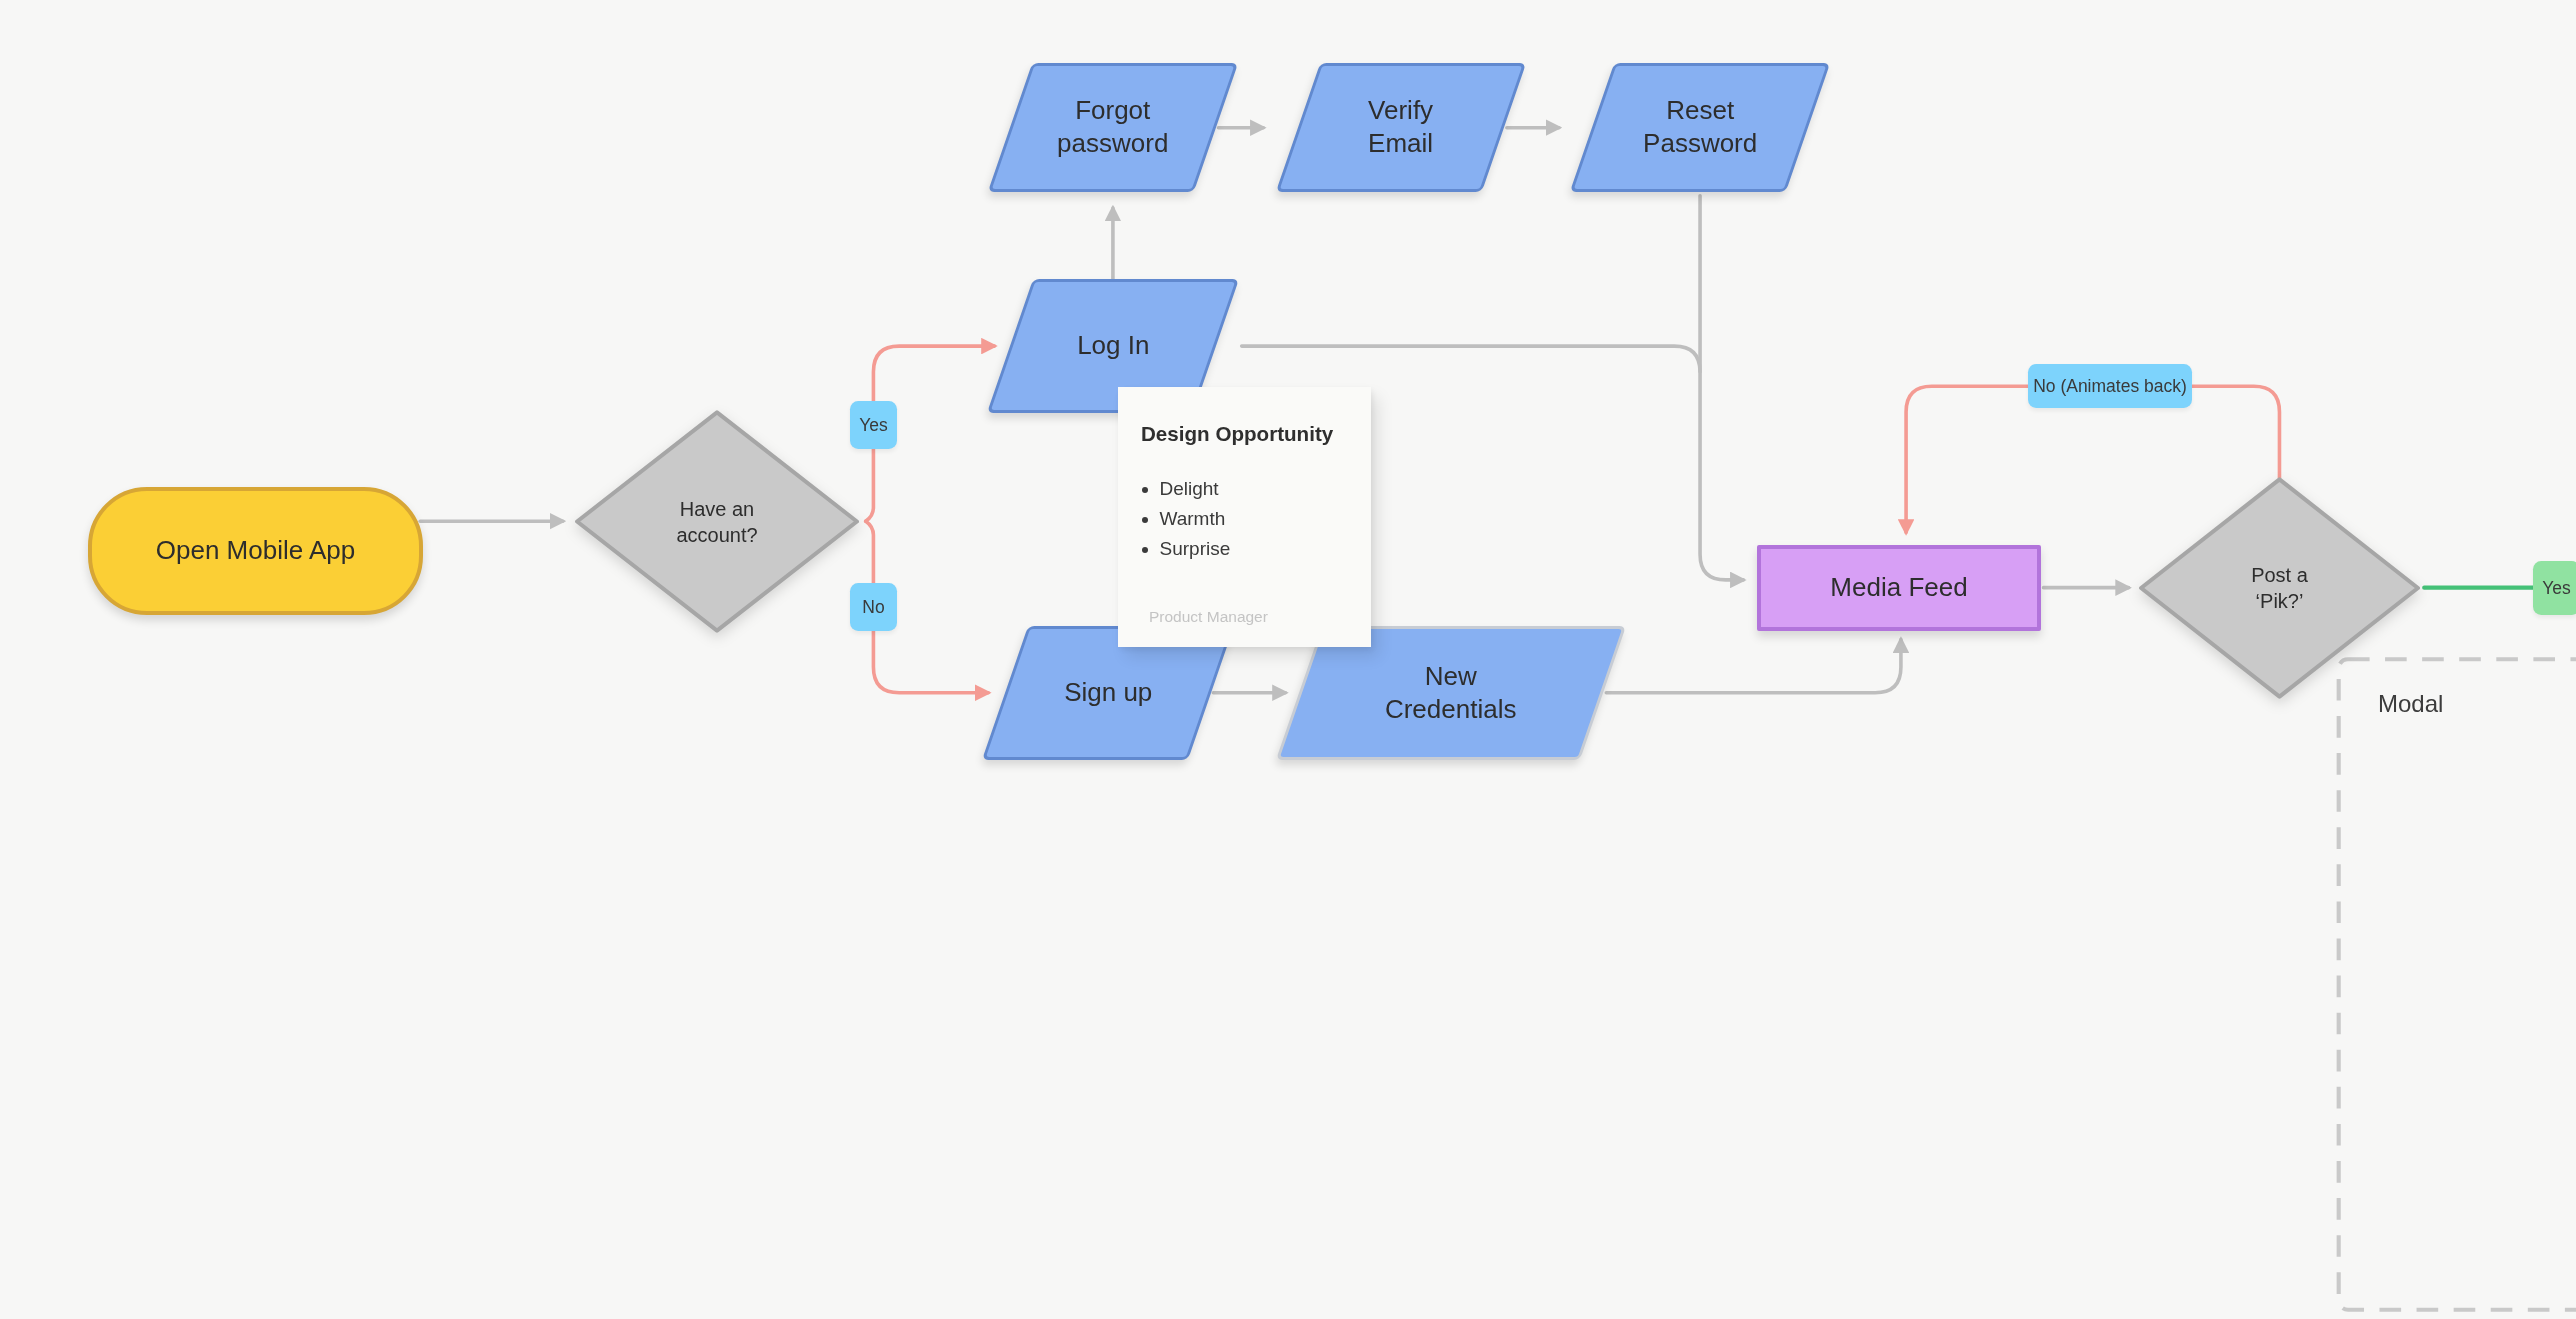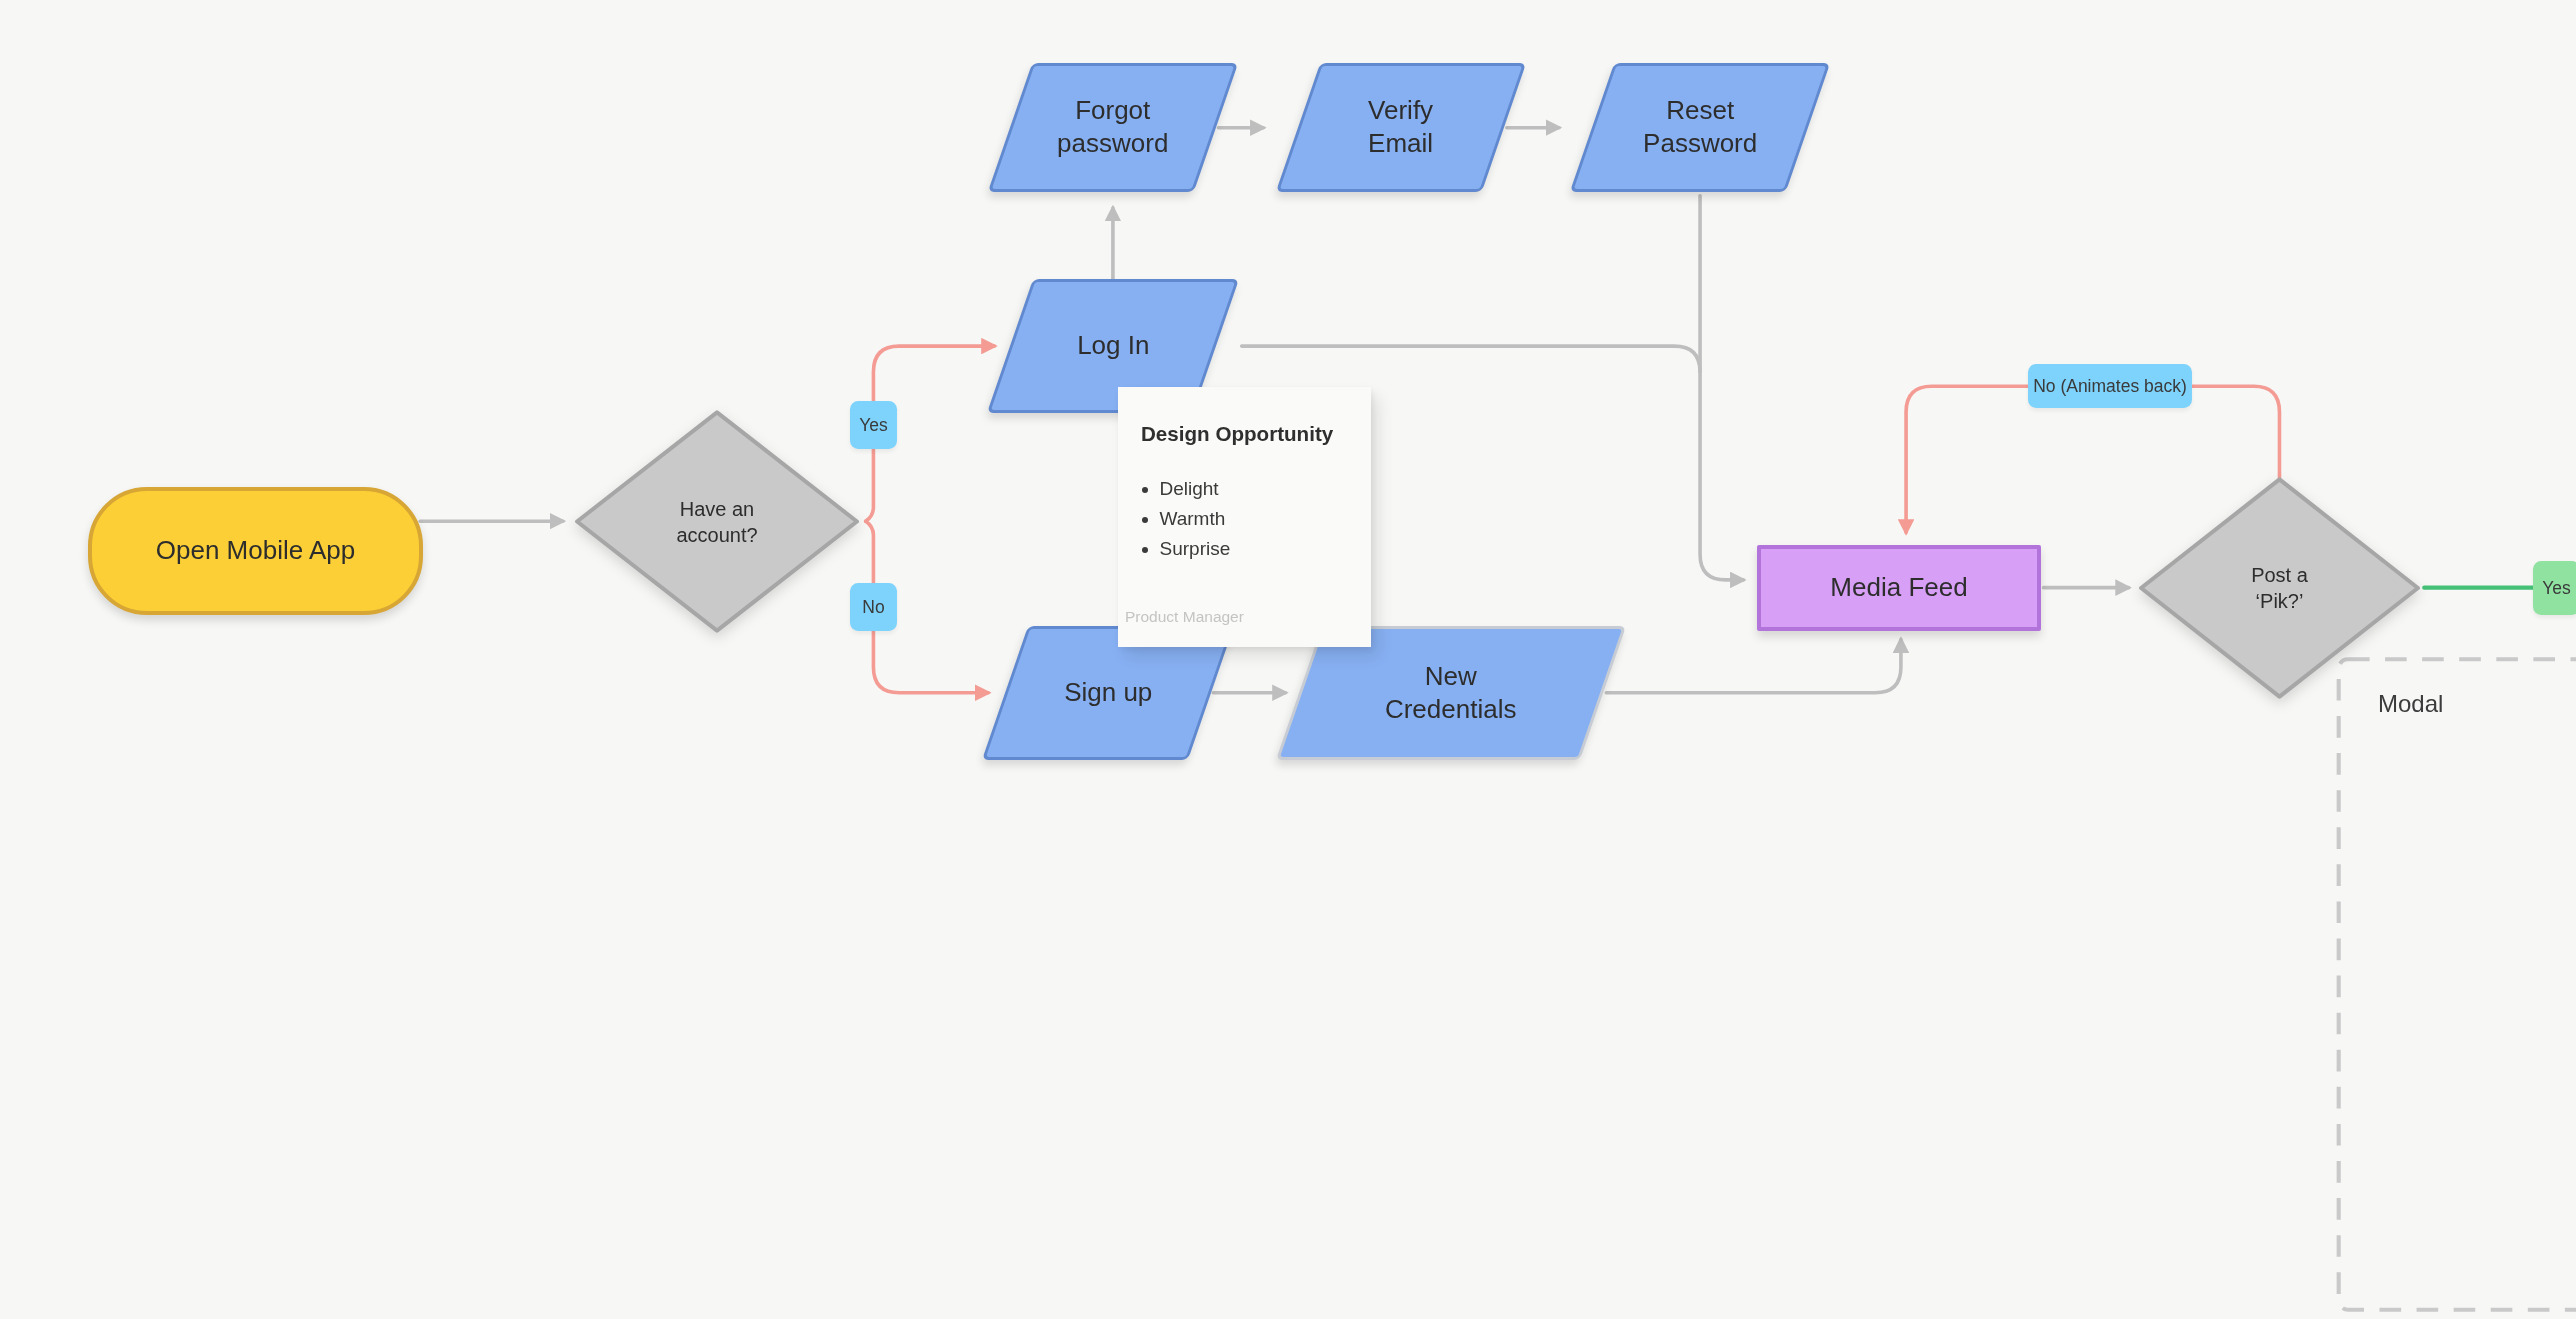--- a/index.html
+++ b/index.html
@@ -24,21 +24,21 @@
         text-align:center;box-shadow:0 2.1px 4.1px rgba(0,0,0,.06);}
   .badge.pink{background:#7dd3fc;}
   .badge.green{background:#90E2A1;}
   .modal-label{position:absolute;left:2378px;top:690px;font-size:24px;color:#3C3C3C;z-index:6;}
   .sticky{position:absolute;left:1118px;top:387px;width:253px;height:260px;background:#FAFAF8;
         z-index:30;box-shadow:8.2px 10.3px 15.5px rgba(0,0,0,.10),2.1px 3.1px 6.2px rgba(0,0,0,.07);
         box-sizing:border-box;padding:26px 23px;}
   .sticky .title{font-size:20.6px;font-weight:700;color:#2F2F2F;margin-top:9px;}
   .sticky ul{margin:32px 0 0 18.5px;padding:0;}
   .sticky li{font-size:19px;color:#3A3A3A;margin:8.2px 0;}
-  .sticky .author{position:absolute;left:7px;bottom:20.6px;font-size:15.5px;color:#C4C4C4;}
+  .sticky .author{position:absolute;left:31px;bottom:20.6px;font-size:15.5px;color:#C4C4C4;}
   .two-line span{display:block;}
 </style>
 </head>
 <body>
 
 <div class="canvas">
 
   <svg class="wires" width="3893" height="1319" viewBox="0 0 7557 2561">
     <defs>
       <marker id="aGray" viewBox="0 0 10 10" refX="8" refY="5" markerWidth="4.6" markerHeight="4.6" orient="auto-start-reverse">

